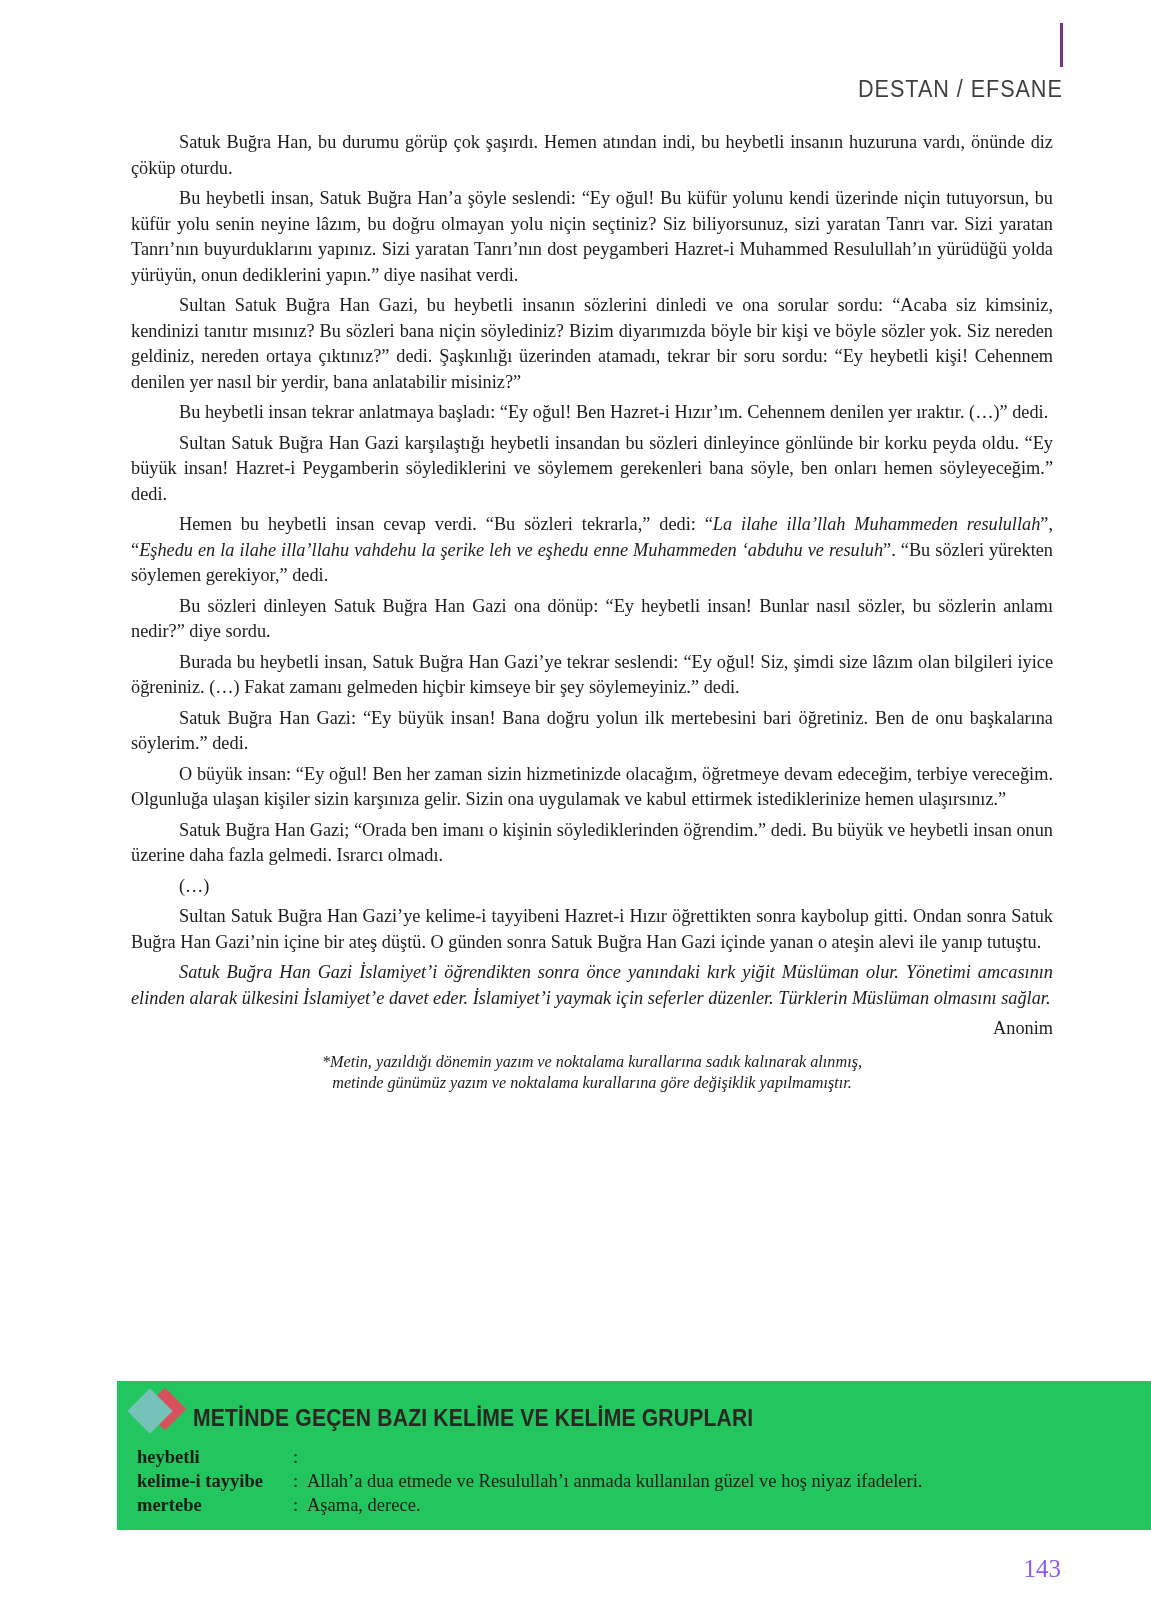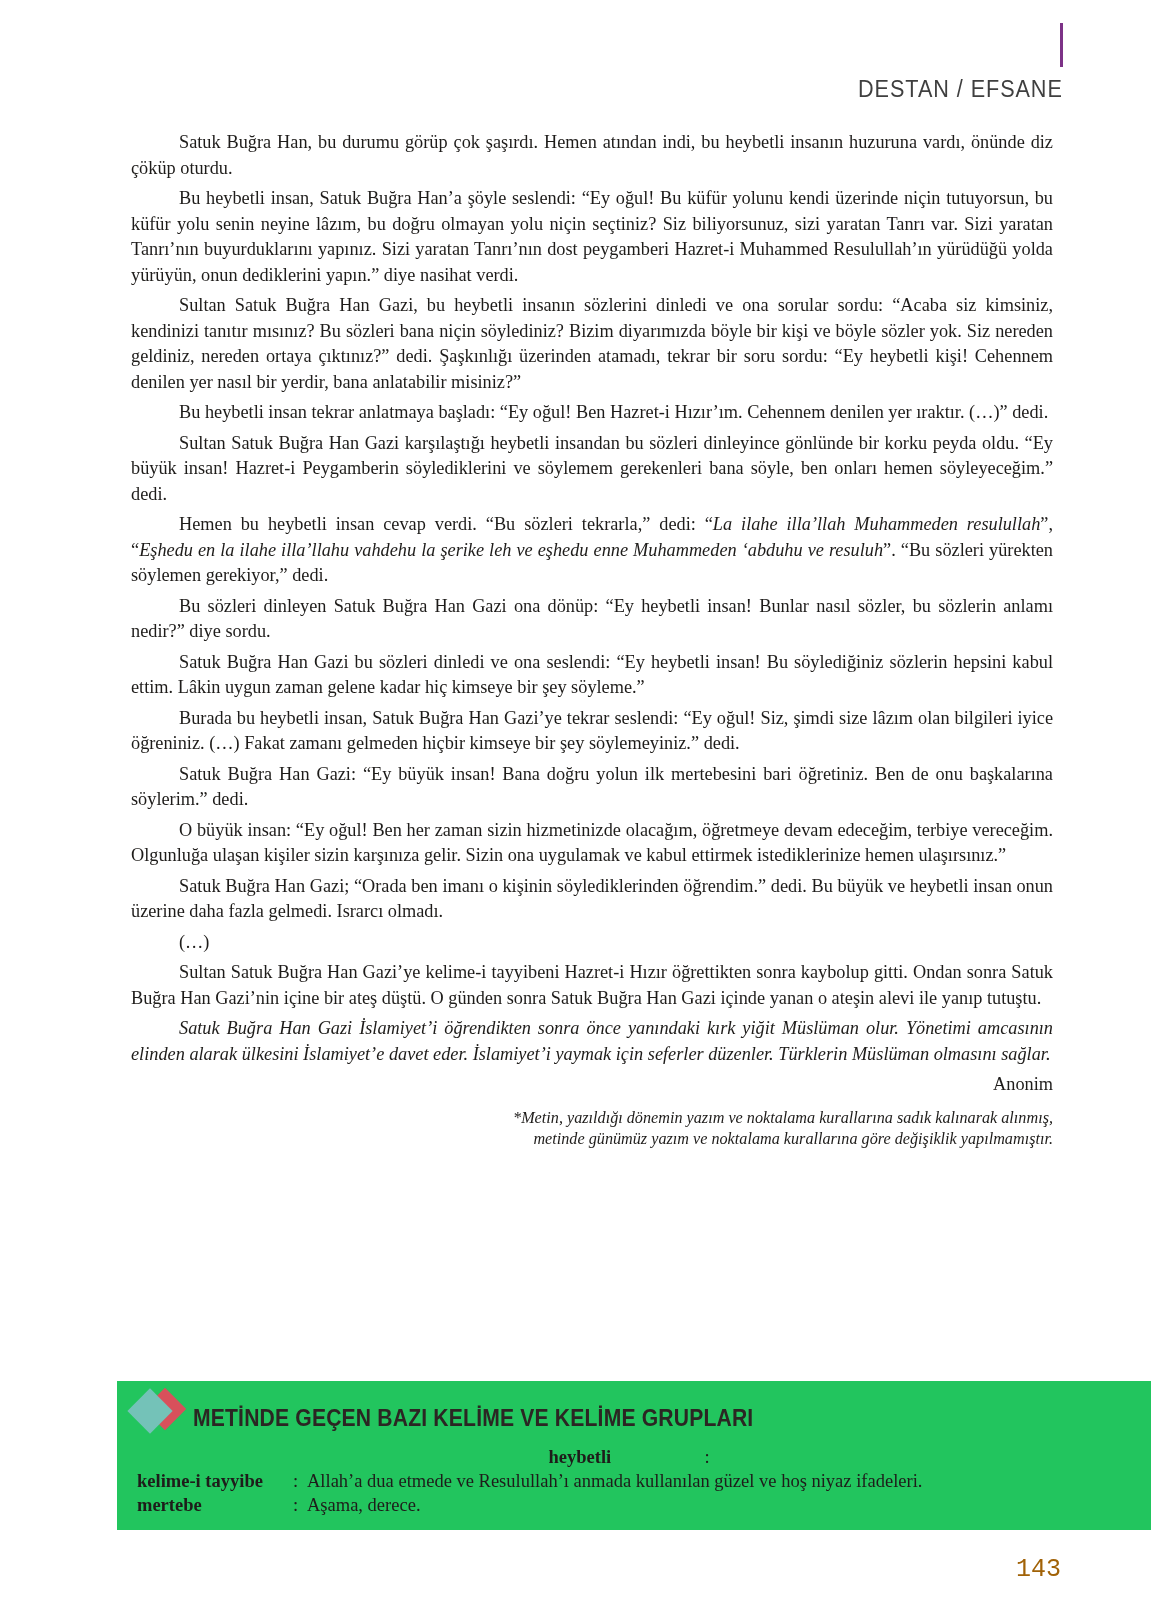--- a/index.html
+++ b/index.html
@@ -21,69 +21,68 @@
     position:absolute; left:131px; top:107px; width:922px;
     font-size:18.3px; line-height:25.5px;
   }
   .content p {
     margin:0 0 5px 0; text-indent:48px; text-align:justify;
   }
   .it { font-style:italic; }
   .attribution { text-align:right; margin-top:3px; line-height:25.5px; }
   .attribution .author { }
   .footnote {
-    text-align:right; font-style:italic; font-size:16.2px; line-height:21px;
+    text-align:center; font-style:italic; font-size:16.2px; line-height:21px;
     margin-top:10px;
   }
   .vocab-box {
     position:absolute; left:117px; top:1358px; width:1034px; height:149px;
     background:#edebe2;
   }
   .vocab-icon { position:absolute; left:0; top:0; width:90px; height:60px; }
   .diamond { position:absolute; }
   .diamond.red  { left:33px; top:13px; width:30px; height:30px; transform:rotate(45deg); }
   .diamond.teal { left:17px; top:14px; width:32px; height:32px; transform:rotate(45deg); }
   .vocab-title {
     position:absolute; left:76px; top:23px;
     font-family:"Liberation Sans", sans-serif; font-weight:700; font-size:24px;
     color:#2b2623; letter-spacing:0.2px; white-space:nowrap;
     transform:scaleX(0.88); transform-origin:left center;
   }
   .vocab-rows {
     position:absolute; left:20px; top:64px; right:30px;
     font-size:18.5px; line-height:24px;
   }
-  .vocab-row { display:flex;justify-content:center; }
+  .vocab-row { display:flex; }
   .vocab-term { width:156px; font-weight:700; flex:0 0 auto; }
   .vocab-colon { width:14px; flex:0 0 auto; }
   .vocab-def { flex:1 1 auto; }
   .page-number {
     position:absolute; top:1532px; right:90px;
-    font-family:Liberation Mono, monospace; font-size:25px; color:#a16207;
+    font-family:Liberation Serif, serif; font-size:25px; color:#8b5cf6;
   }
 </style>
 </head>
 <body>
 
 <div class="page">
 
   <div class="top-rule" style="background: rgb(124, 50, 135);"></div>
 
   <div class="running-head">DESTAN / EFSANE</div>
 
   <div class="content">
     <div id="paragraphs">
         <p><span>Satuk Buğra Han, bu durumu görüp çok şaşırdı. Hemen atından indi, bu heybetli insanın huzuruna vardı, önünde diz çöküp oturdu.</span></p>
         <p><span>Bu heybetli insan, Satuk Buğra Han’a şöyle seslendi: “Ey oğul! Bu küfür yolunu kendi üzerinde niçin tutuyorsun, bu küfür yolu senin neyine lâzım, bu doğru olmayan yolu niçin seçtiniz? Siz biliyorsunuz, sizi yaratan Tanrı var. Sizi yaratan Tanrı’nın buyurduklarını yapınız. Sizi yaratan Tanrı’nın dost peygamberi Hazret-i Muhammed Resulullah’ın yürüdüğü yolda yürüyün, onun dediklerini yapın.” diye nasihat verdi.</span></p>
         <p><span>Sultan Satuk Buğra Han Gazi, bu heybetli insanın sözlerini dinledi ve ona sorular sordu: “Acaba siz kimsiniz, kendinizi tanıtır mısınız? Bu sözleri bana niçin söylediniz? Bizim diyarımızda böyle bir kişi ve böyle sözler yok. Siz nereden geldiniz, nereden ortaya çıktınız?” dedi. Şaşkınlığı üzerinden atamadı, tekrar bir soru sordu: “Ey heybetli kişi! Cehennem denilen yer nasıl bir yerdir, bana anlatabilir misiniz?”</span></p>
         <p><span>Bu heybetli insan tekrar anlatmaya başladı: “Ey oğul! Ben Hazret-i Hızır’ım. Cehennem denilen yer ıraktır. (…)” dedi.</span></p>
         <p><span>Sultan Satuk Buğra Han Gazi karşılaştığı heybetli insandan bu sözleri dinleyince gönlünde bir korku peyda oldu. “Ey büyük insan! Hazret-i Peygamberin söylediklerini ve söylemem gerekenleri bana söyle, ben onları hemen söyleyeceğim.” dedi.</span></p>
         <p><span>Hemen bu heybetli insan cevap verdi. “Bu sözleri tekrarla,” dedi: “</span><span class="it">La ilahe illa’llah Muhammeden resulullah</span><span>”, “</span><span class="it">Eşhedu en la ilahe illa’llahu vahdehu la şerike leh ve eşhedu enne Muhammeden ‘abduhu ve resuluh</span><span>”. “Bu sözleri yürekten söylemen gerekiyor,” dedi.</span></p>
         <p><span>Bu sözleri dinleyen Satuk Buğra Han Gazi ona dönüp: “Ey heybetli insan! Bunlar nasıl sözler, bu sözlerin anlamı nedir?” diye sordu.</span></p>
-        <p><span>Satuk Buğra Han Gazi bu sözleri dinledi ve ona seslendi: “Ey heybetli insan! Bu söylediğiniz sözlerin hepsini kabul ettim. Lâkin uygun zaman gelene kadar hiç kimseye bir şey söyleme.”</span></p>
         <p><span>Burada bu heybetli insan, Satuk Buğra Han Gazi’ye tekrar seslendi: “Ey oğul! Siz, şimdi size lâzım olan bilgileri iyice öğreniniz. (…) Fakat zamanı gelmeden hiçbir kimseye bir şey söylemeyiniz.” dedi.</span></p>
         <p><span>Satuk Buğra Han Gazi: “Ey büyük insan! Bana doğru yolun ilk mertebesini bari öğretiniz. Ben de onu başkalarına söylerim.” dedi.</span></p>
         <p><span>O büyük insan: “Ey oğul! Ben her zaman sizin hizmetinizde olacağım, öğretmeye devam edeceğim, terbiye vereceğim. Olgunluğa ulaşan kişiler sizin karşınıza gelir. Sizin ona uygulamak ve kabul ettirmek istediklerinize hemen ulaşırsınız.”</span></p>
         <p><span>Satuk Buğra Han Gazi; “Orada ben imanı o kişinin söylediklerinden öğrendim.” dedi. Bu büyük ve heybetli insan onun üzerine daha fazla gelmedi. Israrcı olmadı.</span></p>
         <p><span>(…)</span></p>
         <p><span>Sultan Satuk Buğra Han Gazi’ye kelime-i tayyibeni Hazret-i Hızır öğrettikten sonra kaybolup gitti. Ondan sonra Satuk Buğra Han Gazi’nin içine bir ateş düştü. O günden sonra Satuk Buğra Han Gazi içinde yanan o ateşin alevi ile yanıp tutuştu.</span></p>
         <p><span class="it">Satuk Buğra Han Gazi İslamiyet’i öğrendikten sonra önce yanındaki kırk yiğit Müslüman olur. Yönetimi amcasının elinden alarak ülkesini İslamiyet’e davet eder. İslamiyet’i yaymak için seferler düzenler. Türklerin Müslüman olmasını sağlar.</span></p>
       </div>
 
     <div class="attribution">

